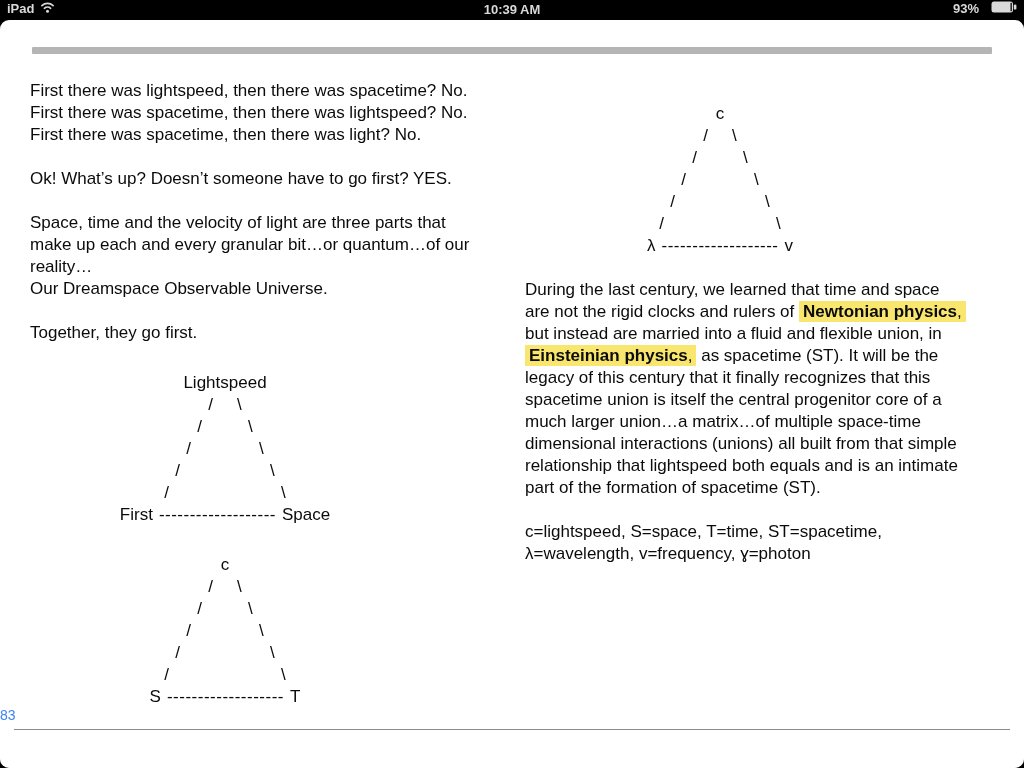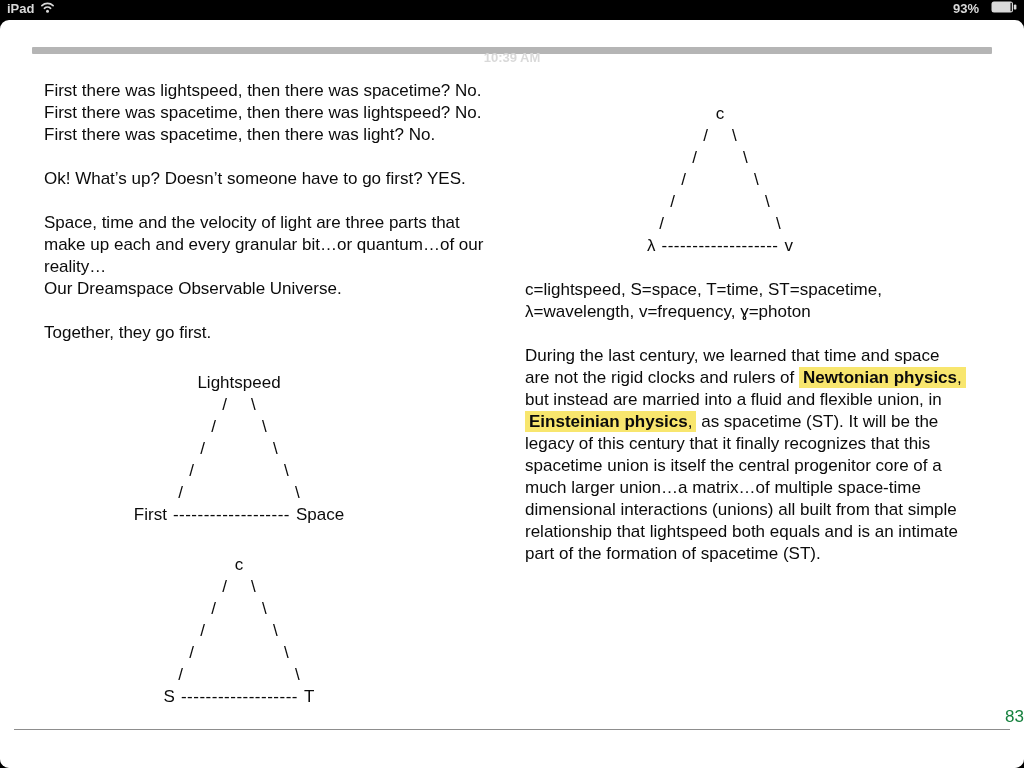--- a/index.html
+++ b/index.html
@@ -10,37 +10,37 @@
 
   
   .status-bar {
     position: absolute; top: 0; left: 0; right: 0; height: 16px;
     background: #000; color: #d9d9d9;
     font-size: 13px; font-weight: bold;
     display: flex; align-items: center; justify-content: space-between;
     padding: 0 7px; z-index: 3;
   }
   .sb-left, .sb-right { display: flex; align-items: center; gap: 6px; }
-  .sb-center { position: absolute; left: 50%; top: 0; height: 20px; line-height: 20px; transform: translateX(-50%); margin-top: 48px; }
+  .sb-center { position: absolute; left: 50%; top: 0; height: 20px; line-height: 20px; transform: translateX(-50%); }
   .sb-right { gap: 12px; }
 
   
   .screen {
     position: absolute; top: 20px; left: 0; right: 0; bottom: 0;
     background: #fff; border-radius: 9px; z-index: 2;
     color: #0b0b0b;
   }
 
   .progress-bar {
     position: absolute; top: 27px; left: 32px; width: 960px; height: 7px;
     background: #b5b5b5; border-radius: 1px;
   }
 
   .col { position: absolute; width: 470px; font-size: 17px; line-height: 22px; }
-  .col-left  { left: 44px;  top: 60px; }
+  .col-left  { left: 30px;  top: 60px; }
   .col-right { left: 525px; top: 83px; }
 
   .textblock { white-space: pre-line; }
   .mb { margin-bottom: 22px; }
 
   
   .tri { width: 390px; }
   .tri.mt { margin-top: 28px; }
   .tri-apex { text-align: center; line-height: 22px; }
   .tri-row { display: flex; justify-content: center; line-height: 22px; }
@@ -50,21 +50,21 @@
 
   
   .hl { background: #f8e66e; padding: 1px 4px; }
   .hl b { font-weight: bold; }
 
   .formulas { text-align: center; white-space: pre-line; }
 
   
   .page-number {
     position: absolute; top: 687px; left: 0; width: 100%;
-    text-align: right; font-size: 17px; color: #15803d;
+    text-align: left; font-size: 14px; color: #3b82f6;
   }
   .footer-rule {
     position: absolute; top: 709px; left: 14px; right: 14px; height: 1px;
     background: #8d8d8d;
   }
 </style>
 </head>
 <body>
 
 <div class="device">
@@ -194,33 +194,33 @@
             <span>/</span>
             <span>\</span>
           </div>
         <div class="tri-base">
           <span>λ</span>
           <span class="tri-dashes">-------------------</span>
           <span>v</span>
         </div>
       </div>
 
-      <div class="textblock mb">c=lightspeed, S=space, T=time, ST=spacetime,
-λ=wavelength, v=frequency, ɣ=photon</div>
-
       <div class="textblock mb"><span>During the last century, we learned that time and space
 are not the rigid clocks and rulers of </span><span class="hl"><b>Newtonian physics</b><span>,</span></span><span>
 but instead are married into a fluid and flexible union, in
 </span><span class="hl"><b>Einsteinian physics</b><span>,</span></span><span> as spacetime (ST). It will be the
 legacy of this century that it finally recognizes that this
 spacetime union is itself the central progenitor core of a
 much larger union…a matrix…of multiple space-time
 dimensional interactions (unions) all built from that simple
 relationship that lightspeed both equals and is an intimate
 part of the formation of spacetime (ST).</span></div>
 
+      <div class="textblock mb">c=lightspeed, S=space, T=time, ST=spacetime,
+λ=wavelength, v=frequency, ɣ=photon</div>
+
     </div>
 
     <div class="page-number">83</div>
     <div class="footer-rule"></div>
 
   </div>
 </div>
 
 </body></html>

